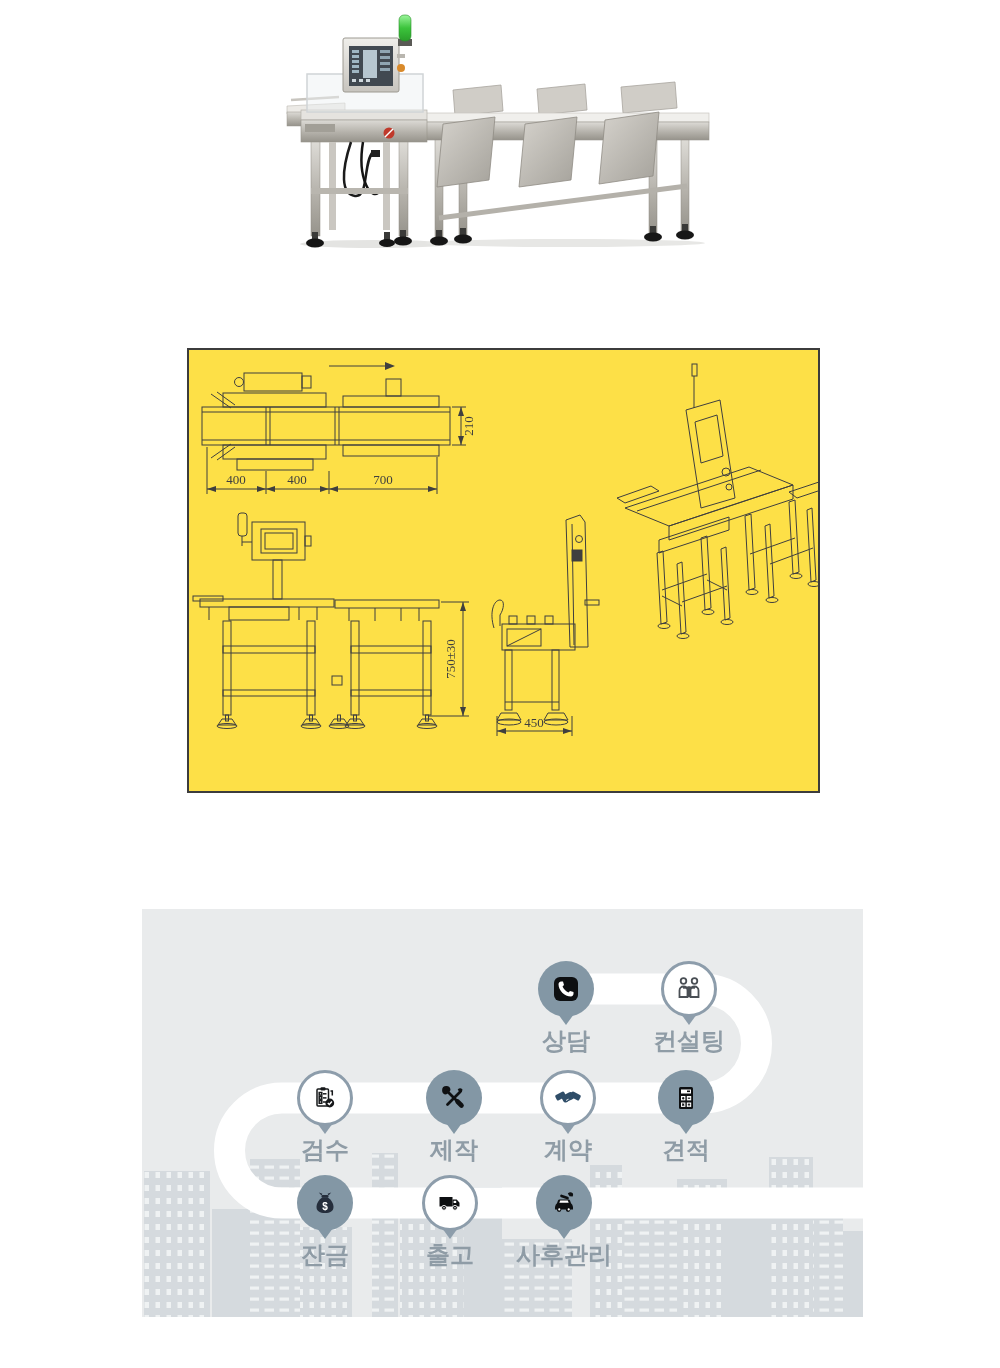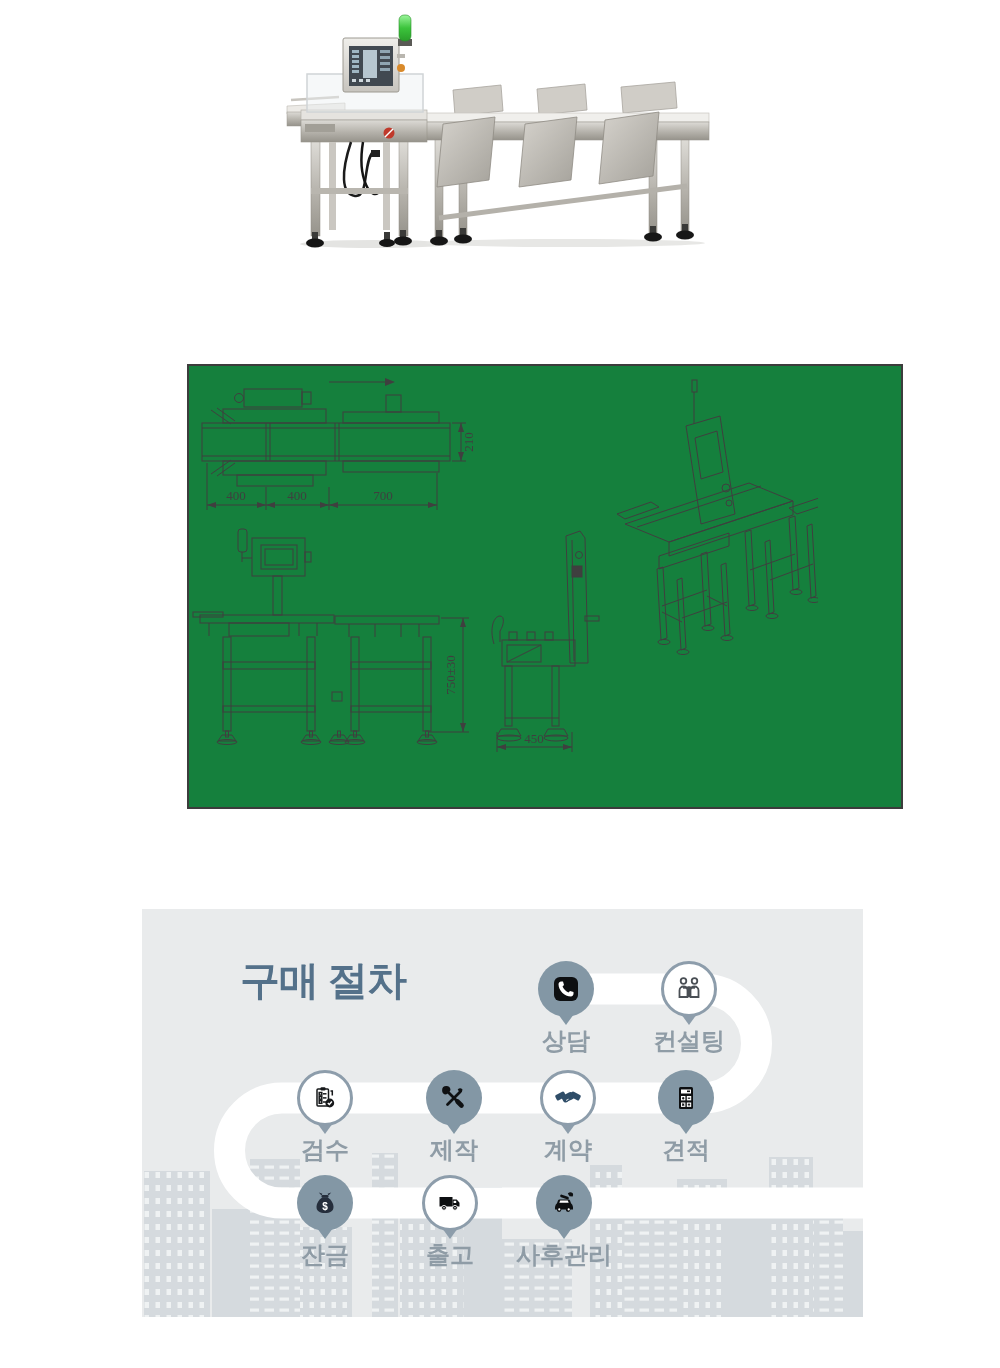--- a/index.html
+++ b/index.html
@@ -1,22 +1,22 @@
 <!DOCTYPE html>
 <html><head>
 <meta charset="utf-8">
 <style>
   html,body{margin:0;padding:0;background:#fff;}
   .page{position:relative;width:1000px;height:1368px;background:#fff;overflow:hidden;
         font-family:"Liberation Sans",sans-serif;}
   
   .photo-wrap{position:absolute;left:285px;top:10px;width:435px;height:240px;}
   
-  .drawing-box{position:absolute;left:187px;top:364px;width:716px;height:445px;
-               border:2px solid #3c3c3c;box-sizing:border-box;background:#15803d;}
+  .drawing-box{position:absolute;left:187px;top:348px;width:633px;height:445px;
+               border:2px solid #3c3c3c;box-sizing:border-box;background:#fde047;}
   .drawing-box svg{display:block;}
   .dim-text{font-family:"Liberation Serif","DejaVu Serif",serif;font-size:13px;fill:#3f3f3f;}
   
   .process-panel{position:absolute;left:142px;top:909px;width:721px;height:408px;background:#e9ebec;}
   .process-bg{position:absolute;left:0;top:0;}
   .panel-title{position:absolute;left:98px;top:44px;font-size:40px;font-weight:bold;
                color:#54718a;letter-spacing:-1px;z-index:3;}
   .step{position:absolute;width:0;height:0;z-index:2;}
   .bubble{position:absolute;left:-28px;top:-28px;width:56px;height:56px;border-radius:50%;
           display:flex;align-items:center;justify-content:center;box-sizing:border-box;}
@@ -335,21 +335,20 @@
         <rect x="535" y="270" width="50" height="138" fill="url(#winA)"></rect>
         <rect x="585" y="302" width="42" height="106" fill="#d5dade"></rect>
         <rect x="627" y="248" width="44" height="160" fill="url(#winA)"></rect>
         <rect x="671" y="300" width="30" height="108" fill="url(#winB)"></rect>
         <rect x="701" y="322" width="20" height="86" fill="#d5dade"></rect>
       </g>
 
       <path d="M 424 80 H 560 A 54.5 54.5 0 0 1 560 189 H 140 A 52.5 52.5 0 0 0 140 294 H 721" fill="none" stroke="#ffffff" stroke-width="31"></path>
     </svg>
 
-    <div class="panel-title">구매 절차</div>
 
     <div class="step" style="left:424px;top:80px">
       <div class="tail"></div>
       <div class="bubble solid">
         <svg width="30" height="30" viewBox="0 0 30 30">
           <rect x="3" y="3" width="24" height="24" rx="6" fill="#0d0f11"></rect>
           <path d="M10 7.5 C8.9 7.5 7.5 8.9 7.5 10 C7.5 16.6 13.4 22.5 20 22.5 C21.1 22.5 22.5 21.1 22.5 20 L22.5 18 L19 17 L17.5 18.5 C15 17.5 12.5 15 11.5 12.5 L13 11 L12 7.5 Z" fill="#fff"></path>
         </svg>
       </div>
       <div class="step-label">상담</div>

